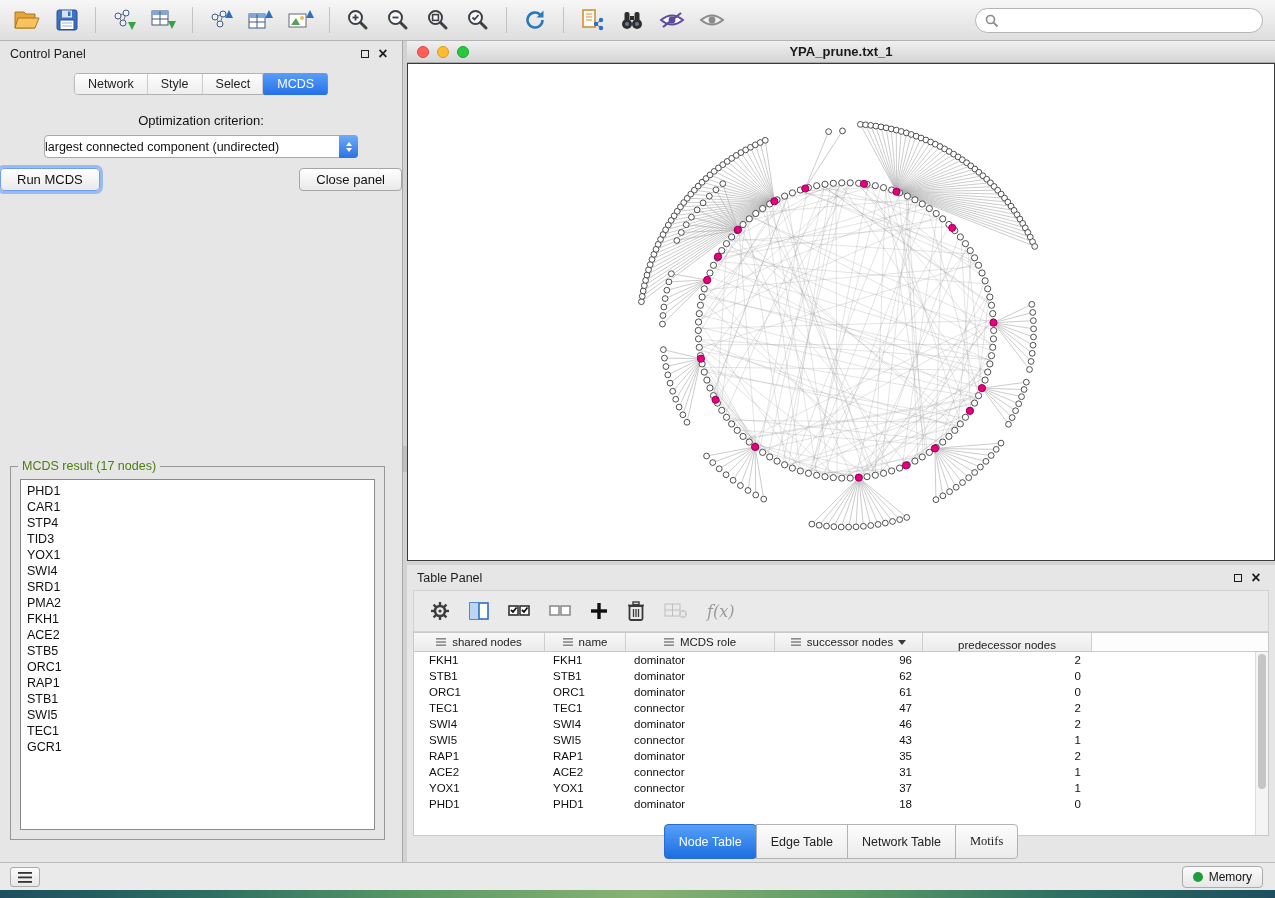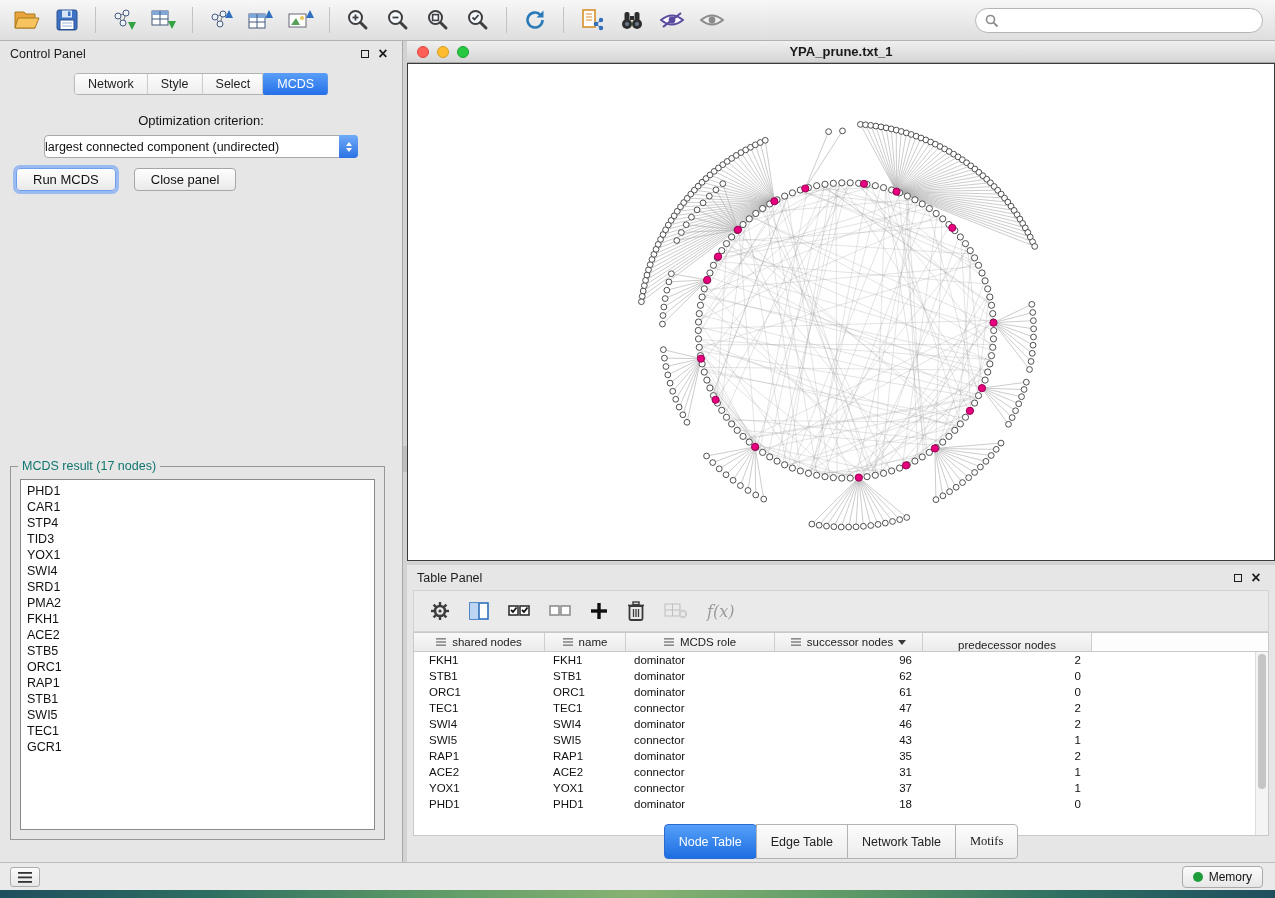--- a/index.html
+++ b/index.html
@@ -38,28 +38,28 @@
   .opt-label { position:absolute; top:72px; left:0; right:0; text-align:center; font-size:13px; }
   .dropdown { position:absolute; top:94px; left:44px; width:314px; height:23px; background:#fff;
               border:1px solid #a9a9a9; border-radius:4px; display:flex; align-items:center; }
   .dd-text { flex:1; font-size:12.5px; white-space:nowrap; overflow:hidden; }
   .dd-stepper { width:19px; height:23px; margin:-1px; background:linear-gradient(#6fabf8,#2c72e4);
                 border-radius:0 4px 4px 0; display:flex; flex-direction:column; align-items:center;
                 justify-content:center; gap:2px; }
   .tri-up { width:0; height:0; border-left:3.5px solid transparent; border-right:3.5px solid transparent; border-bottom:4px solid #fff; }
   .tri-dn { width:0; height:0; border-left:3.5px solid transparent; border-right:3.5px solid transparent; border-top:4px solid #fff; }
 
-  .btn-row { position:absolute; top:127px; left:0; right:0; display:flex; justify-content:flex-start; gap:18px;padding-left:16px; }
+  .btn-row { position:absolute; top:127px; left:0; right:0; display:flex; justify-content:space-between; gap:18px; }
   .push-btn { height:23px; padding:0 16px; font-size:13px; background:linear-gradient(#ffffff,#e9e9e9);
               border:1px solid #a6a6a6; border-radius:4px; display:flex; align-items:center; color:#111; }
   .push-btn.focused { box-shadow:0 0 0 3px rgba(77,144,254,.5); border-color:#6f9ef0; }
 
   fieldset.mcds { position:absolute; left:10px; right:17px; top:418px; bottom:22px;
                   border:1px solid #979797; }
-  fieldset.mcds legend { font-size:12.5px; margin-left:7px; padding:0 4px; color:#0f766e; }
+  fieldset.mcds legend { font-size:12.5px; margin-left:7px; padding:0 4px; color:#4d7c0f; }
   .mcds-list { position:absolute; left:9px; right:9px; top:6px; bottom:9px; background:#fff;
                border:1px solid #8a8a8a; overflow:hidden; padding-top:3px; }
   .mcds-item { font-size:12.5px; line-height:16px; padding-left:6px; }
 
   
   .vsplit { position:absolute; left:403px; top:41px; width:4px; height:821px; background:#d2d2d2; }
   .vsplit .grip { position:absolute; top:405px; left:0; width:4px; height:26px; background:#bfbfbf; }
   .hsplit { position:absolute; left:407px; top:562px; width:868px; height:3px; background:#d2d2d2; }
 
   

